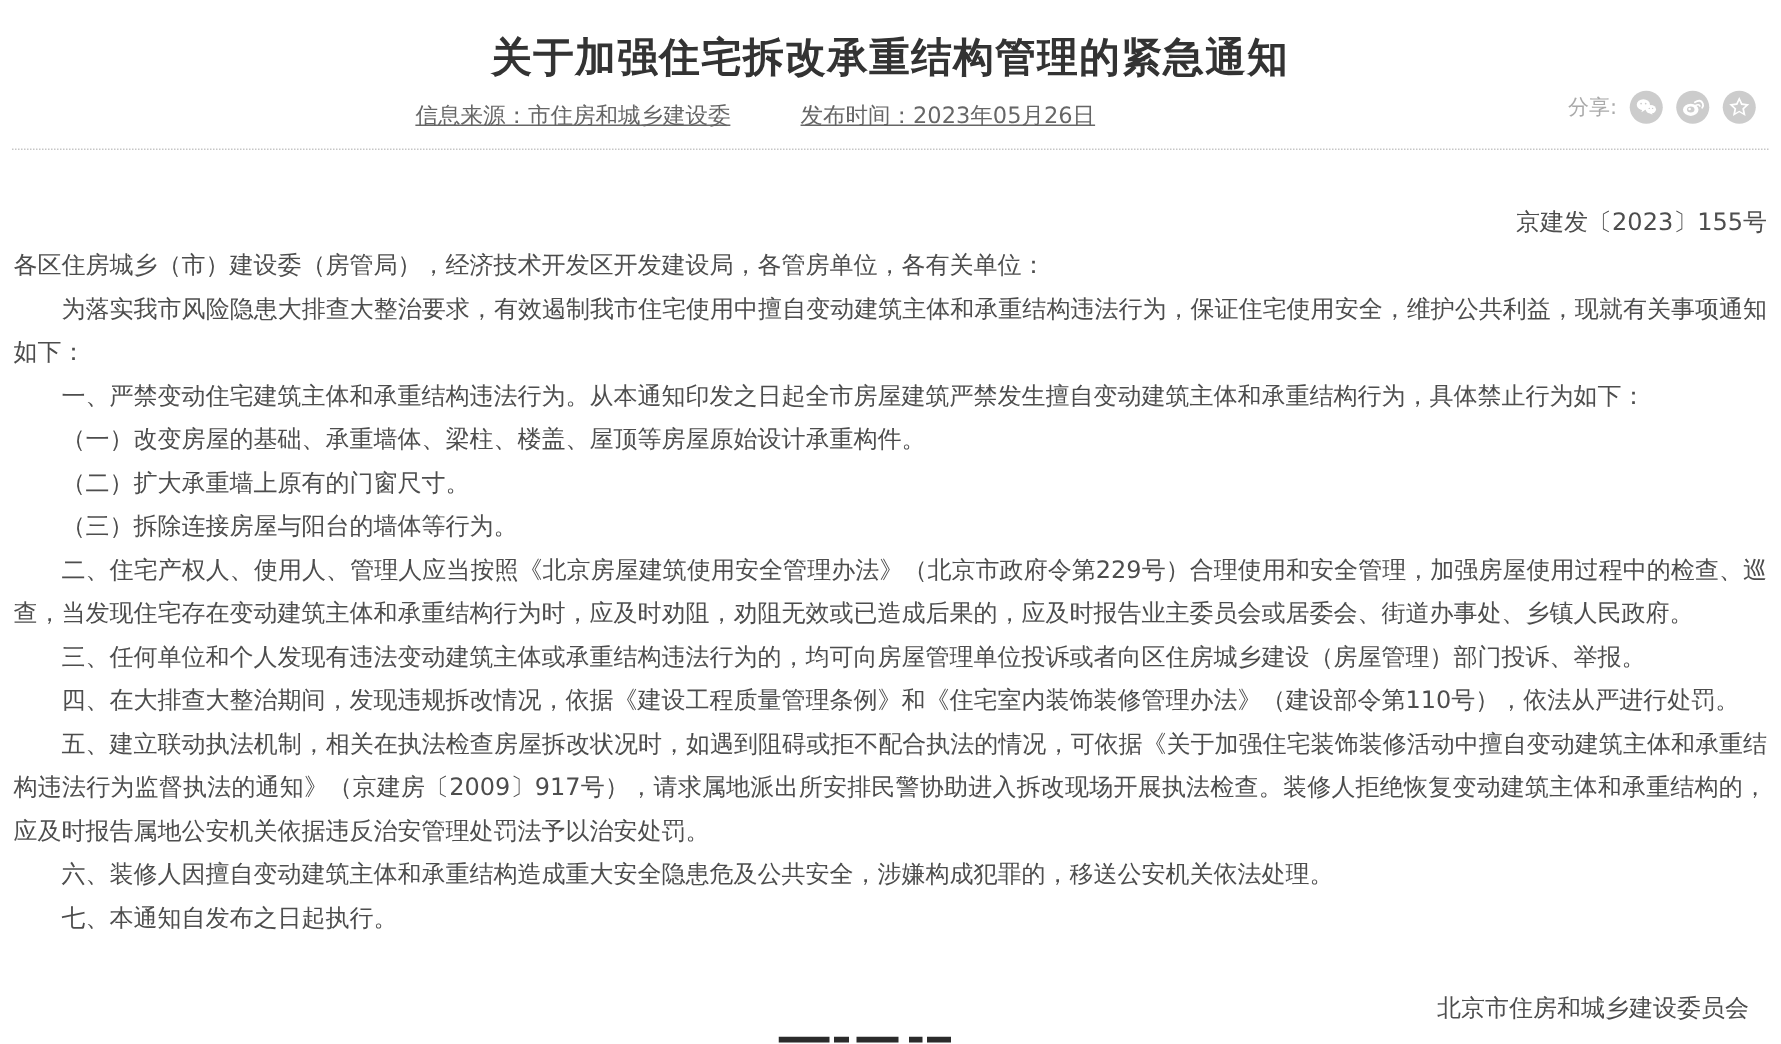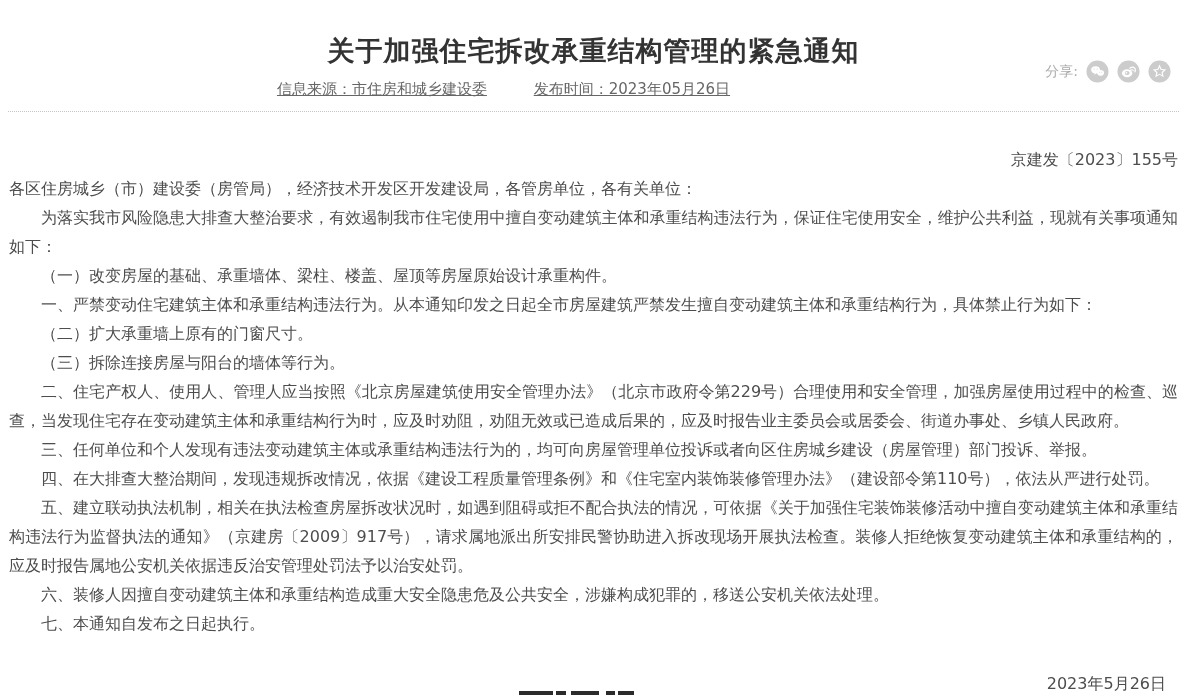--- a/index.html
+++ b/index.html
@@ -1,20 +1,20 @@
 <!DOCTYPE html>
 <html><head>
 <meta charset="utf-8">
 <style>
   * { margin:0; padding:0; box-sizing:border-box; }
   html,body { width:1187px; height:696px; background:#ffffff; overflow:hidden; }
   body { font-family:"DejaVu Sans","Liberation Sans",sans-serif; position:relative; }
 
   
-  .header { position:relative; padding-top:34px; }
+  .header { position:relative; padding-top:22px; }
   .doc-title {
     text-align:center; font-size:27px; font-weight:bold; color:#333333;
     letter-spacing:1px; line-height:34px;
   }
   .meta-row {
     width:calc(100% - 180px);
     margin-top:11px; text-align:center;
     font-size:15px; color:#666666; line-height:20px;
   }
   .meta-row span { margin:0 21px;text-decoration:underline; }
@@ -100,33 +100,34 @@
   </div>
 
   <div class="divider"></div>
 </div>
 
 <div class="content">
   <p class="doc-number">京建发〔2023〕155号</p>
   <p class="salutation">各区住房城乡（市）建设委（房管局），经济技术开发区开发建设局，各管房单位，各有关单位：</p>
 
   <p class="para">为落实我市风险隐患大排查大整治要求，有效遏制我市住宅使用中擅自变动建筑主体和承重结构违法行为，保证住宅使用安全，维护公共利益，现就有关事项通知如下：</p>
+  <p class="para">一、严禁变动住宅建筑主体和承重结构违法行为。从本通知印发之日起全市房屋建筑严禁发生擅自变动建筑主体和承重结构行为，具体禁止行为如下：</p>
   <p class="para">（一）改变房屋的基础、承重墙体、梁柱、楼盖、屋顶等房屋原始设计承重构件。</p>
-  <p class="para">一、严禁变动住宅建筑主体和承重结构违法行为。从本通知印发之日起全市房屋建筑严禁发生擅自变动建筑主体和承重结构行为，具体禁止行为如下：</p>
   <p class="para">（二）扩大承重墙上原有的门窗尺寸。</p>
   <p class="para">（三）拆除连接房屋与阳台的墙体等行为。</p>
   <p class="para">二、住宅产权人、使用人、管理人应当按照《北京房屋建筑使用安全管理办法》（北京市政府令第229号）合理使用和安全管理，加强房屋使用过程中的检查、巡查，当发现住宅存在变动建筑主体和承重结构行为时，应及时劝阻，劝阻无效或已造成后果的，应及时报告业主委员会或居委会、街道办事处、乡镇人民政府。</p>
   <p class="para">三、任何单位和个人发现有违法变动建筑主体或承重结构违法行为的，均可向房屋管理单位投诉或者向区住房城乡建设（房屋管理）部门投诉、举报。</p>
   <p class="para">四、在大排查大整治期间，发现违规拆改情况，依据《建设工程质量管理条例》和《住宅室内装饰装修管理办法》（建设部令第110号），依法从严进行处罚。</p>
   <p class="para">五、建立联动执法机制，相关在执法检查房屋拆改状况时，如遇到阻碍或拒不配合执法的情况，可依据《关于加强住宅装饰装修活动中擅自变动建筑主体和承重结构违法行为监督执法的通知》（京建房〔2009〕917号），请求属地派出所安排民警协助进入拆改现场开展执法检查。装修人拒绝恢复变动建筑主体和承重结构的，应及时报告属地公安机关依据违反治安管理处罚法予以治安处罚。</p>
   <p class="para">六、装修人因擅自变动建筑主体和承重结构造成重大安全隐患危及公共安全，涉嫌构成犯罪的，移送公安机关依法处理。</p>
   <p class="para">七、本通知自发布之日起执行。</p>
 
   <div class="signature-wrap">
     <div class="signature">
+      <div>北京市住房和城乡建设委员会</div>
       <div>2023年5月26日</div>
     </div>
   </div>
 </div>
 
 <div class="clipped-fragment">
   <i class="cf1"></i>
     <i class="cf2"></i>
     <i class="cf3"></i>
     <i class="cf4"></i>

